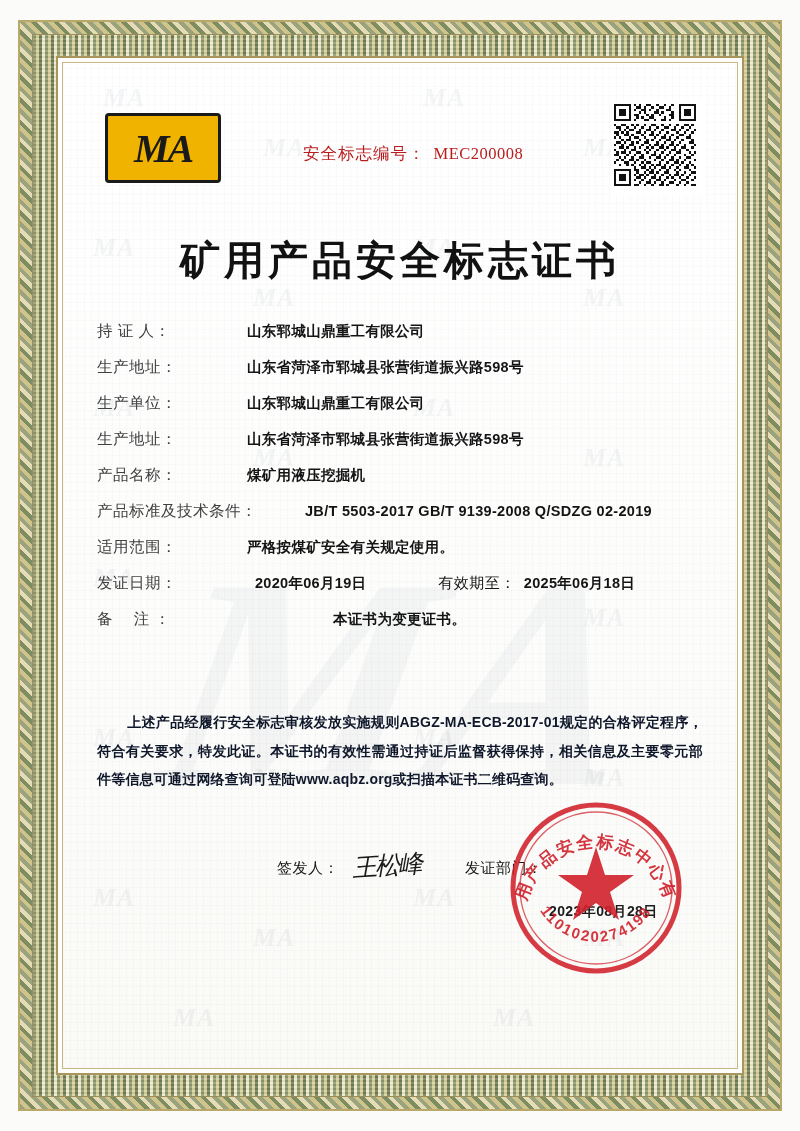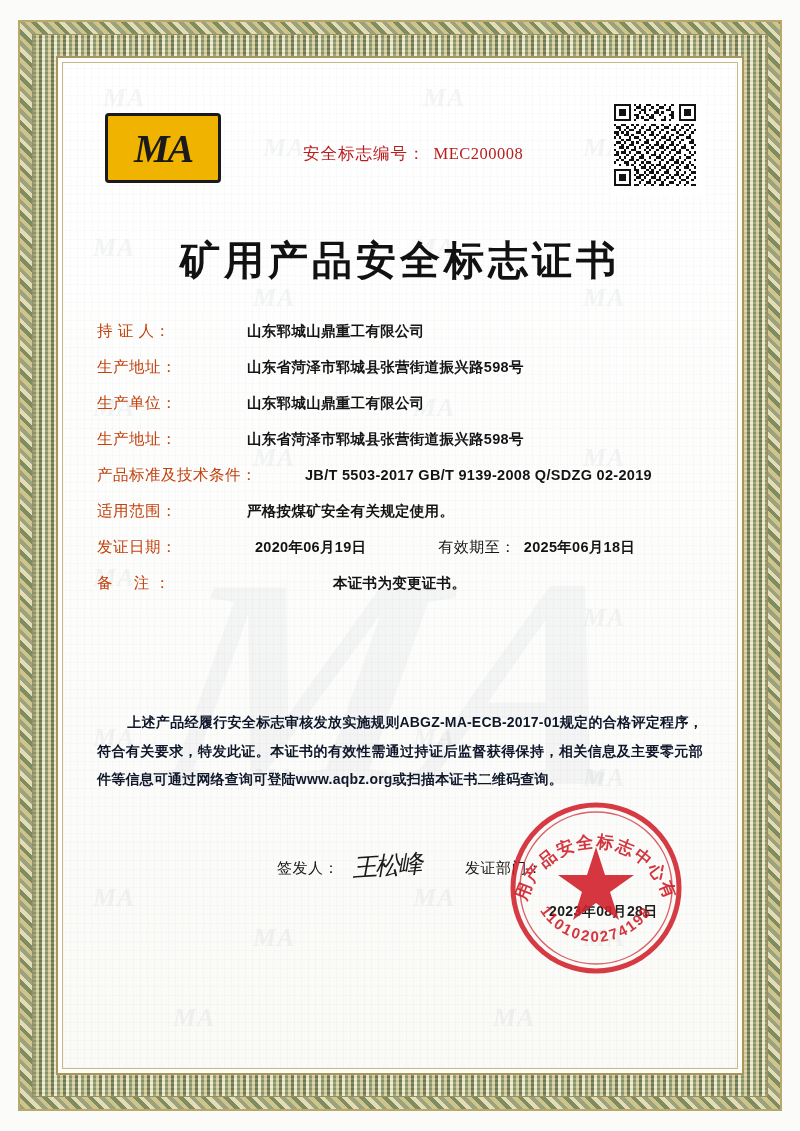--- a/index.html
+++ b/index.html
@@ -168,21 +168,21 @@
     align-items: baseline;
     height: 36px;
     font-size: 15.5px;
     color: #151515;
   }
   .flabel {
     width: 150px;
     flex: 0 0 150px;
     font-size: 15.5px;
     letter-spacing: 0.5px;
-    color: #c2410c;
+    color: #404040;
   }
   .flabel.wide { width: 172px; flex-basis: 172px; }
   .fvalue {
     font-weight: bold;
     font-size: 14.5px;
     letter-spacing: 0.3px;
     color: #141414;
   }
   .fvalue.indent { padding-left: 36px; text-align: center; }
   .fvalue.mono {
@@ -644,20 +644,24 @@
       <div class="frow">
         <div class="flabel">生产单位：</div>
         <div class="fvalue">山东郓城山鼎重工有限公司</div>
       </div>
 
       <div class="frow">
         <div class="flabel">生产地址：</div>
         <div class="fvalue">山东省菏泽市郓城县张营街道振兴路598号</div>
       </div>
 
+      <div class="frow">
+        <div class="flabel">产品名称：</div>
+        <div class="fvalue">煤矿用液压挖掘机</div>
+      </div>
 
 
       <div class="frow">
         <div class="flabel wide">产品标准及技术条件：</div>
         <div class="fvalue mono indent">JB/T 5503-2017 GB/T 9139-2008 Q/SDZG 02-2019</div>
       </div>
 
       <div class="frow">
         <div class="flabel">适用范围：</div>
         <div class="fvalue">严格按煤矿安全有关规定使用。</div>

